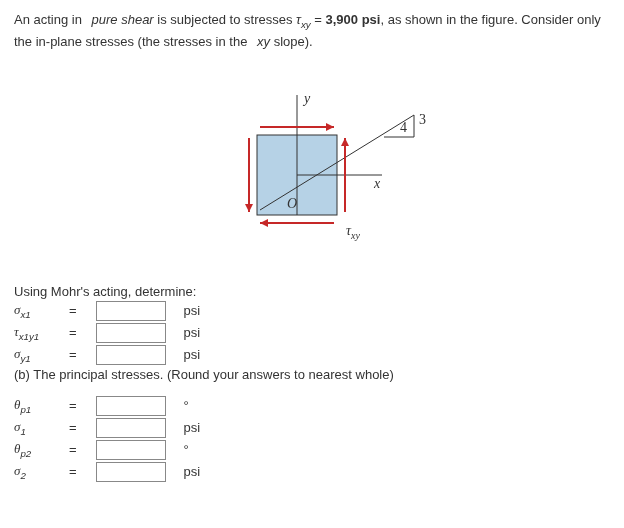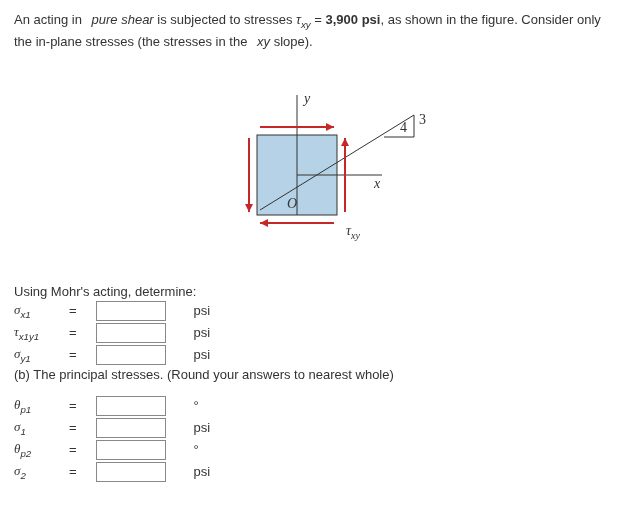--- a/index.html
+++ b/index.html
@@ -46,21 +46,21 @@
       margin: 0 3px;
     }
     .input-field {
       width: 70px;
       height: 20px;
       border: 1px solid #888;
       padding: 1px 3px;
       font-size: 12px;
     }
     .unit {
-      margin-left: 12px;
+      margin-left: 2px;
     }
     .section {
       margin-top: 6px;
     }
     .section p {
       margin-bottom: 2px;
     }
     .part-b-space { margin-top: 14px; }
     svg text {
       font-family: 'Times New Roman', serif;

